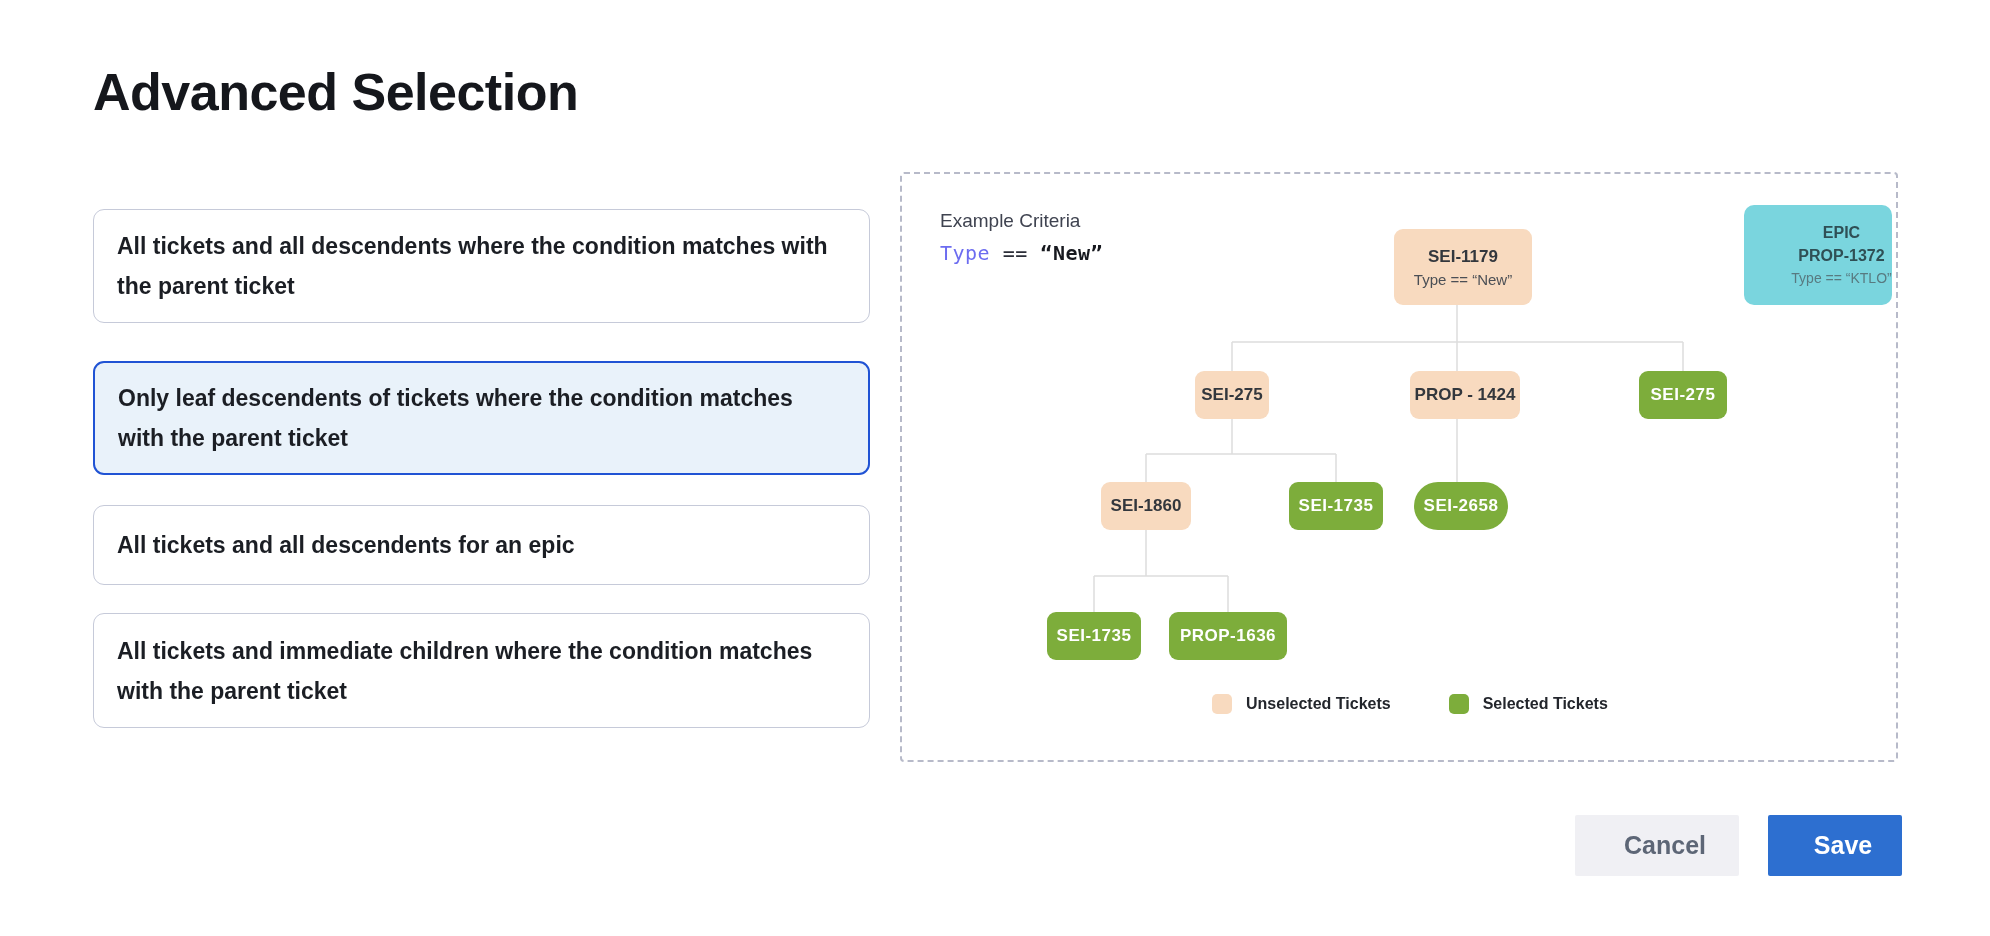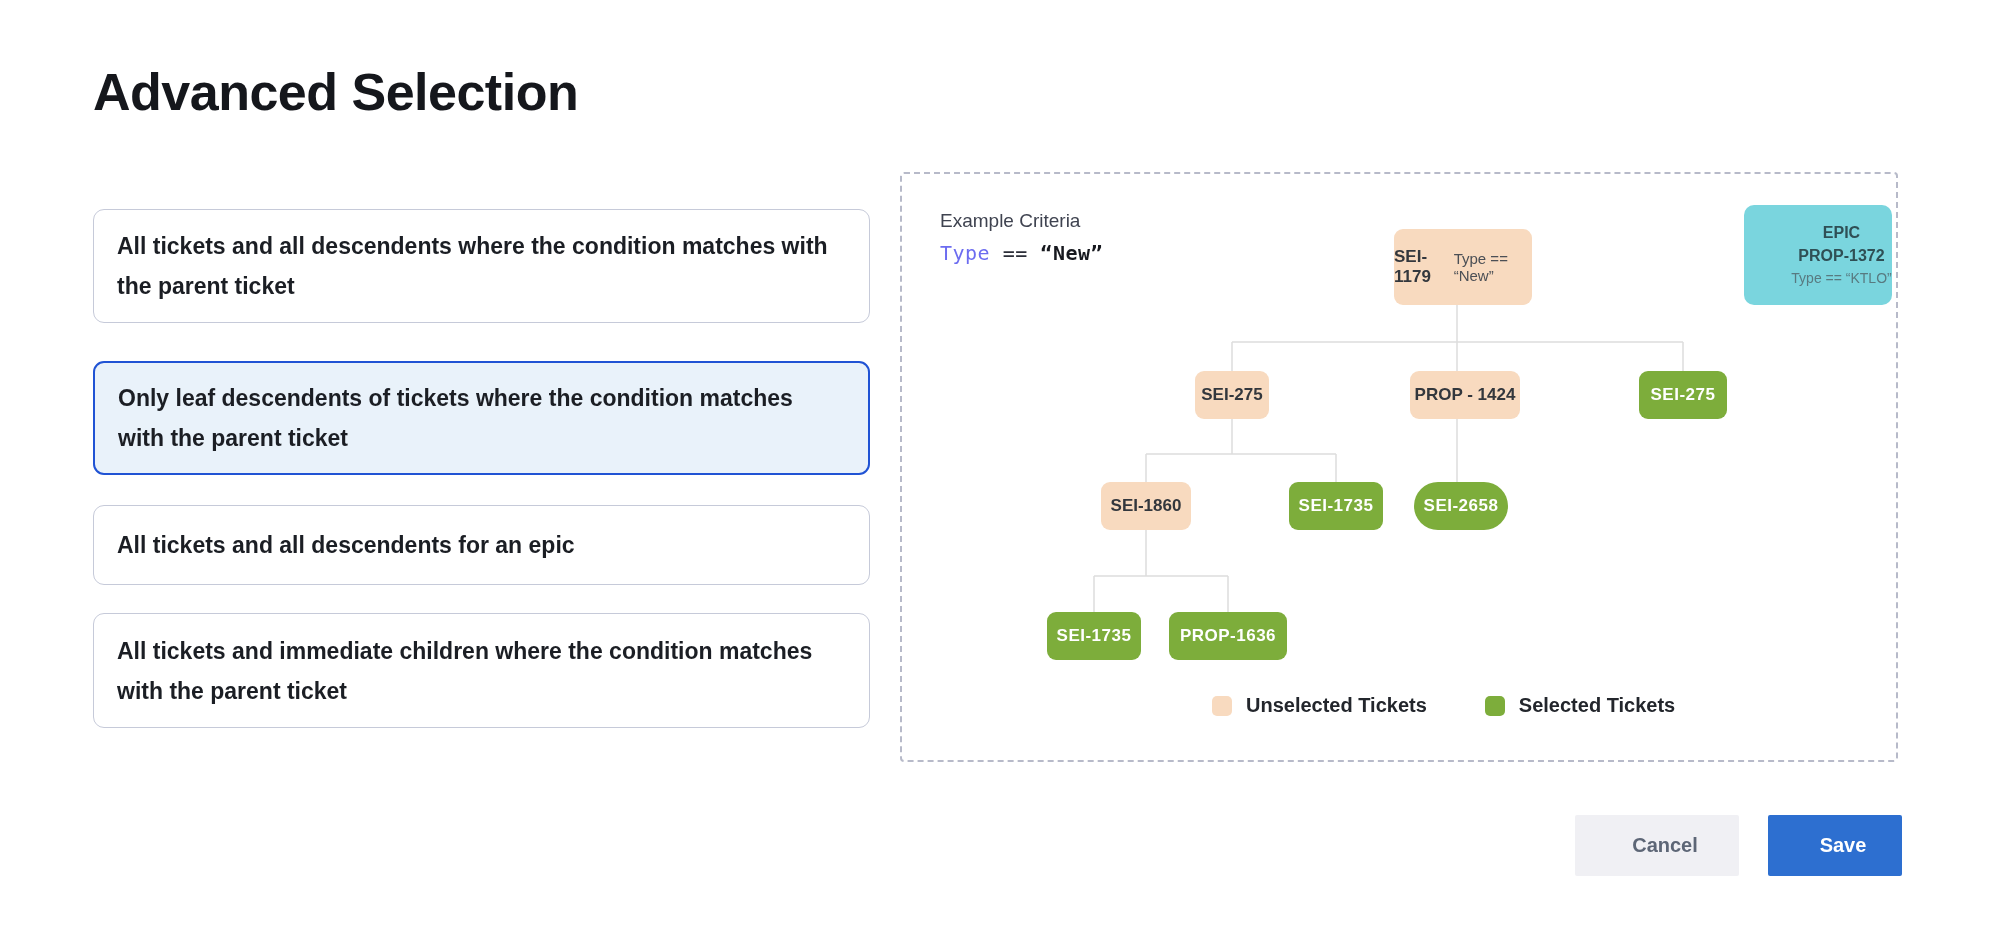--- a/index.html
+++ b/index.html
@@ -109,21 +109,21 @@
   }
 
   
   .tree-svg { position: absolute; left: 0; top: 0; width: 998px; height: 590px; }
 
   
   .tnode {
     position: absolute;
     border-radius: 9px;
     display: flex;
-    flex-direction: row;
+    flex-direction: column;
     align-items: center;
     justify-content: center;
     font-weight: 700;
     font-size: 17px;
   }
   .tnode.unselected { background: #f8dabf; color: #33373d; }
   .tnode.sel { background: #7dad3b; color: #ffffff; letter-spacing: 0.5px; }
   .n-root   { left: 492px; top: 55px;  width: 138px; height: 76px; gap: 4px; }
   .n-root .node-cond { font-size: 15px; font-weight: 400; color: #4b4f55; }
   .n-l2a { left: 293px; top: 197px; width: 74px;  height: 48px; }
@@ -141,31 +141,31 @@
     left: 310px;
     top: 520px;
     display: flex;
     align-items: center;
     gap: 58px;
   }
   .legend-item { display: flex; align-items: center; gap: 14px; }
   .legend-swatch { width: 20px; height: 20px; border-radius: 5px; }
   .legend-swatch.unselected { background: #f8dabf; }
   .legend-swatch.sel { background: #7dad3b; }
-  .legend-label { font-size: 20px; font-weight: 700; color: #23262c; }
+  .legend-label { font-size: 16px; font-weight: 700; color: #23262c; }
 
   
   .btn {
     position: absolute;
     top: 815px;
     height: 61px;
     border: none;
     border-radius: 2px;
     font-family: "Liberation Sans", "DejaVu Sans", sans-serif;
-    font-size: 20px;
+    font-size: 25px;
     font-weight: 700;
     cursor: pointer;
     display: flex;
     align-items: center;
     justify-content: center;
     padding-left: 16px;
   }
   .btn-cancel { left: 1575px; width: 164px; background: #f0f0f4; color: #5d6676; }
   .btn-save   { left: 1768px; width: 134px; background: #2d6fd0; color: #ffffff; }
 </style>

